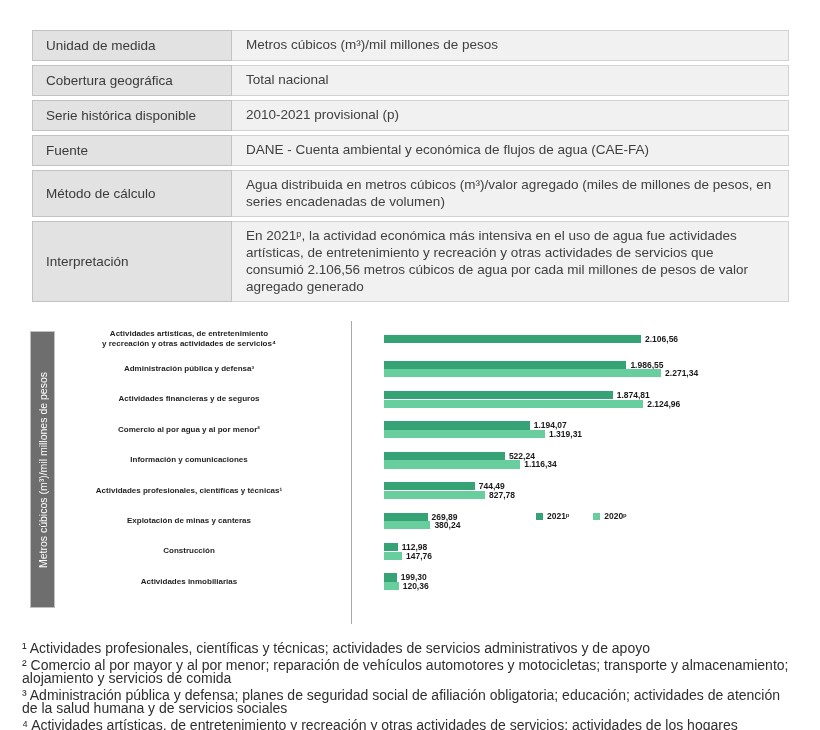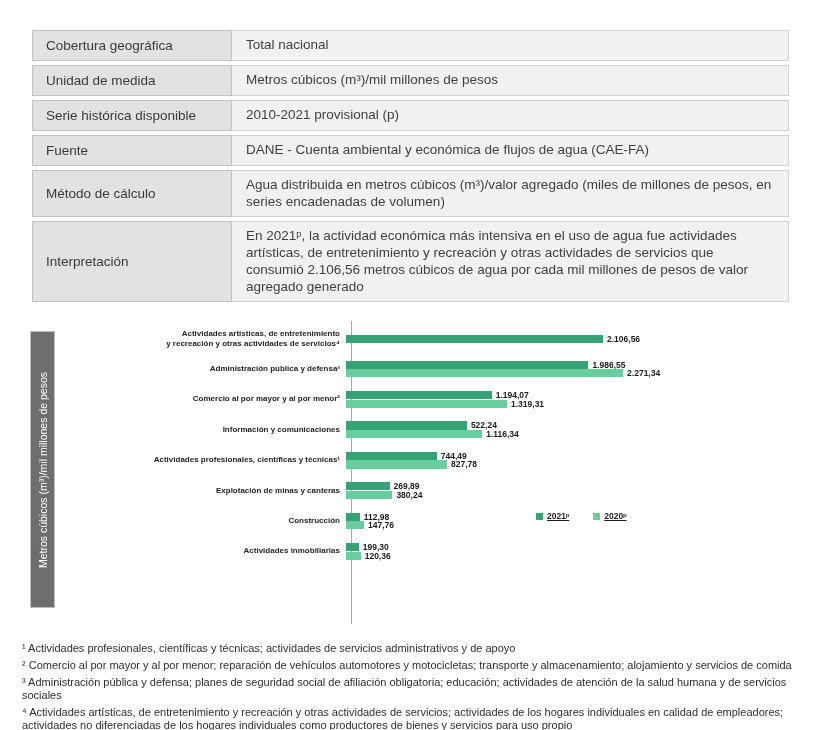--- a/index.html
+++ b/index.html
@@ -20,47 +20,47 @@
   
   .chart { position:relative; margin-top:17px; height:313px; }
   .y-axis-box { position:absolute; left:30px; top:12px; width:25px; height:277px;
                 background:#6e6e6e; border:1px solid #c0c0c0;
                 display:flex; align-items:center; justify-content:center; }
   .y-axis-box span { writing-mode:vertical-rl; transform:rotate(180deg);
                      color:#ffffff; font-size:10.5px; white-space:nowrap; }
   .axis-line { position:absolute; left:351px; top:2px; width:1px; height:303px; background:#a8a8a8; }
   .chart-rows { position:absolute; left:0; top:4px; right:0; }
   .crow { display:flex; align-items:center; height:30.4px; }
-  .cat { width:346px; padding-right:6px; text-align:right; font-size:8px; font-weight:bold;
+  .cat { width:384px; padding-right:6px; text-align:center; font-size:8px; font-weight:bold;
          color:#1f1f1f; white-space:pre-line; line-height:1.25; }
   .bars { display:flex; flex-direction:column; }
   .barline { display:flex; align-items:center; height:8.6px; }
   .bar { height:8.2px; }
   .val { margin-left:4px; font-size:8.5px; font-weight:bold; color:#1a1a1a; white-space:nowrap; }
   .legend { position:absolute; left:536px; top:192px; display:flex; gap:24px; }
-  .leg-item { display:flex; align-items:center; gap:4px; font-size:8.5px; font-weight:bold; color:#1a1a1a;text-decoration:underline; }
+  .leg-item { display:flex; align-items:center; gap:4px; font-size:8.5px; font-weight:bold; color:#1a1a1a; }
   .swatch { width:7px; height:7px; display:inline-block; }
 
   
   .footnotes { margin:10px 24px 0 22px; }
-  .footnote { font-size:11px; line-height:13px; color:#2e2e2e; margin-bottom:4px; }
+  .footnote { font-size:14px; line-height:13px; color:#2e2e2e; margin-bottom:4px; }
 </style>
 </head>
 <body>
 
 <div class="page">
 
   <div class="info-table">
     <div class="t-row">
+      <div class="t-label">Unidad de medida</div>
+      <div class="t-value">Metros cúbicos (m³)/mil millones de pesos</div>
+    </div>
+    <div class="t-row">
       <div class="t-label">Cobertura geográfica</div>
       <div class="t-value">Total nacional</div>
-    </div>
-    <div class="t-row">
-      <div class="t-label">Unidad de medida</div>
-      <div class="t-value">Metros cúbicos (m³)/mil millones de pesos</div>
     </div>
     <div class="t-row">
       <div class="t-label">Serie histórica disponible</div>
       <div class="t-value">2010-2021 provisional (p)</div>
     </div>
     <div class="t-row">
       <div class="t-label">Fuente</div>
       <div class="t-value">DANE - Cuenta ambiental y económica de flujos de agua (CAE-FA)</div>
     </div>
     <div class="t-row">
@@ -96,21 +96,34 @@
               <div class="bar" style="background: rgb(54, 163, 119); width: 242.4px;"></div>
               <span class="val">1.986,55</span>
             </div>
             <div class="barline">
               <div class="bar" style="background: rgb(105, 206, 157); width: 277.1px;"></div>
               <span class="val">2.271,34</span>
             </div>
           </div>
         </div>
         <div class="crow">
-          <div class="cat">Comercio al por mayor y al por menor²</div>
+          <div class="cat">Actividades financieras y de seguros</div>
+          <div class="bars">
+            <div class="barline">
+              <div class="bar" style="background: rgb(54, 163, 119); width: 228.7px;"></div>
+              <span class="val">1.874,81</span>
+            </div>
+            <div class="barline">
+              <div class="bar" style="background: rgb(105, 206, 157); width: 259.2px;"></div>
+              <span class="val">2.124,96</span>
+            </div>
+          </div>
+        </div>
+        <div class="crow">
+          <div class="cat">Comercio al por agua y al por menor²</div>
           <div class="bars">
             <div class="barline">
               <div class="bar" style="background: rgb(54, 163, 119); width: 145.7px;"></div>
               <span class="val">1.194,07</span>
             </div>
             <div class="barline">
               <div class="bar" style="background: rgb(105, 206, 157); width: 161px;"></div>
               <span class="val">1.319,31</span>
             </div>
           </div>

